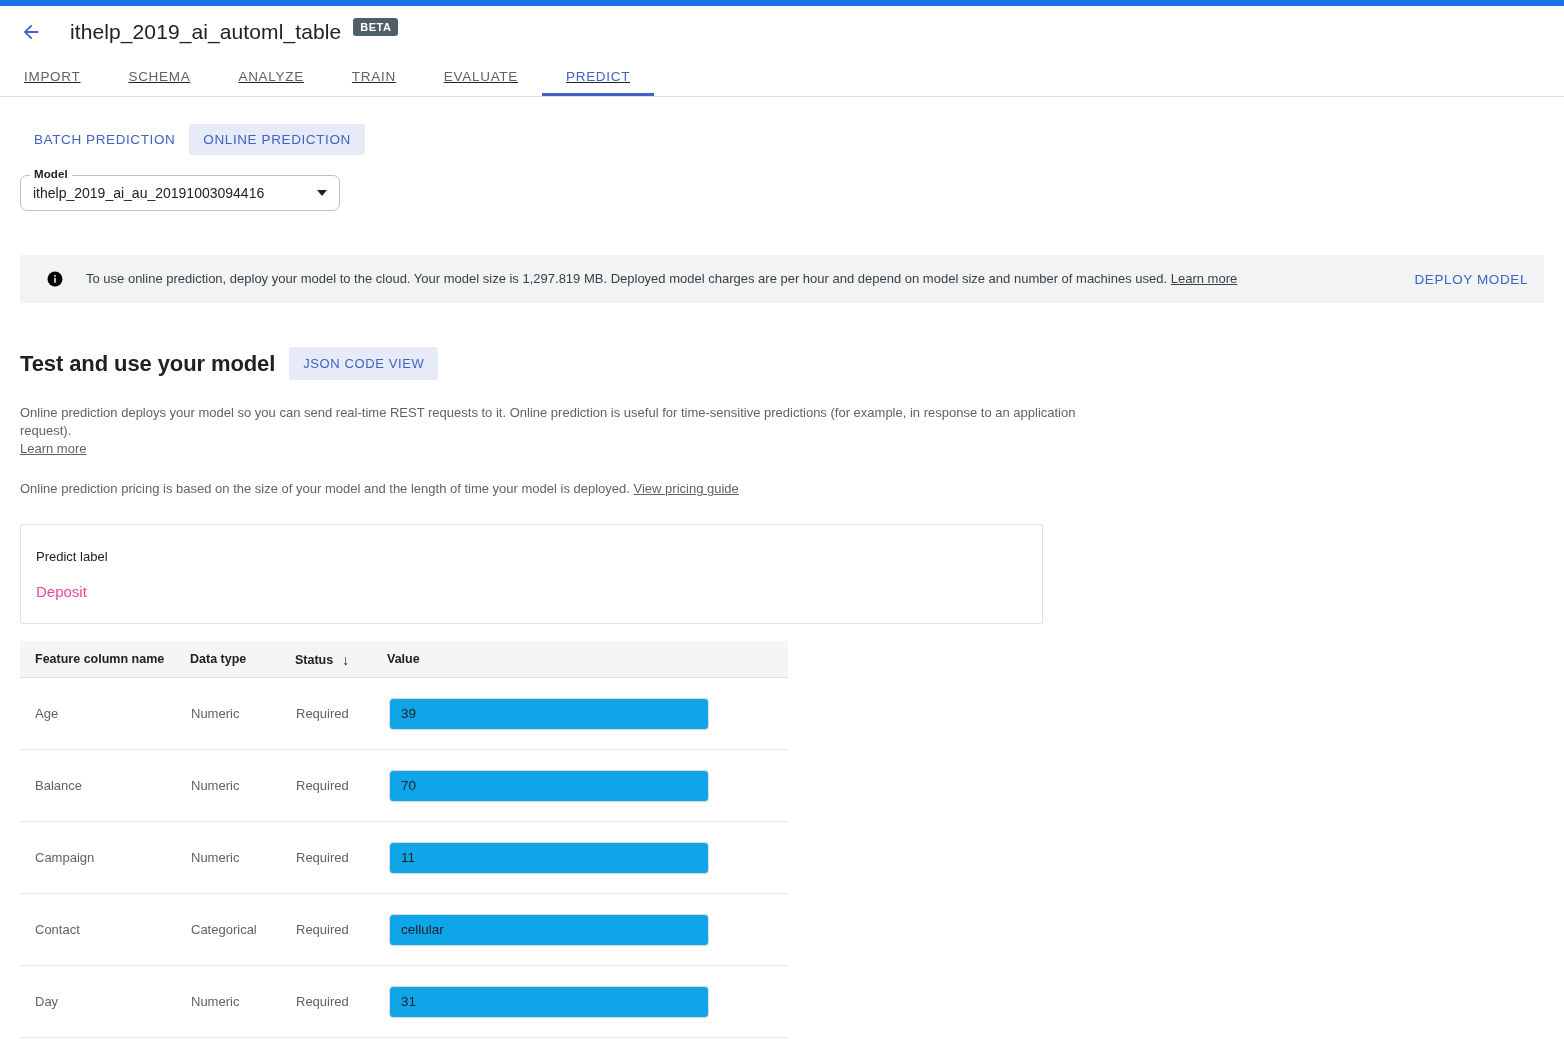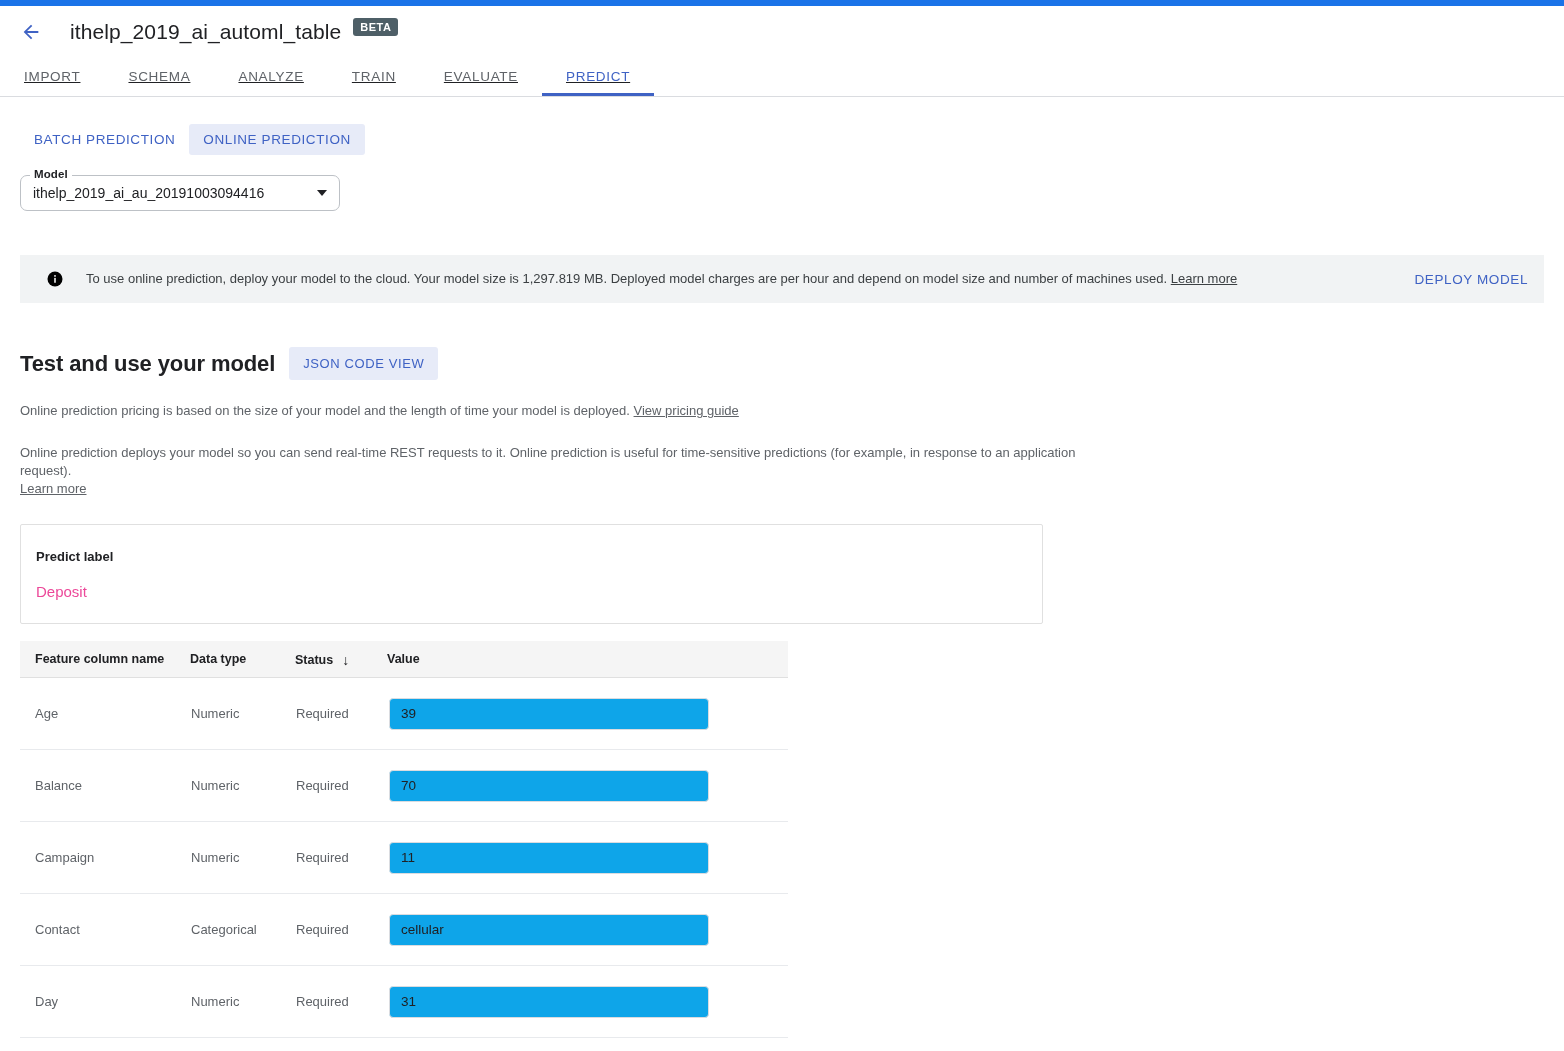--- a/index.html
+++ b/index.html
@@ -235,21 +235,21 @@
     padding: 24px 0 0 15px;
     flex: 0 0 510px;
   }
   .pc-col.second {
     border-left: 1px solid #e0e0e0;
     flex: 1 1 auto;
     padding-left: 17px;
   }
   .pc-label {
     font-size: 13px;
-    font-weight: 700;
+    font-weight: 400;
     color: #202124;
   }
   .pc-value {
     font-size: 15px;
     color: #ec4899;
     margin-top: 19px;
   }
 
   
   .feat-table {
@@ -354,28 +354,28 @@
       <span class="inline-link">Learn more</span>
     </span>
     <span class="banner-action">DEPLOY MODEL</span>
   </div>
 
   <div class="section-head">
     <span class="section-title">Test and use your model</span>
     <span class="section-btn">JSON CODE VIEW</span>
   </div>
 
+  <div class="para">
+    <span>Online prediction deploys your model so you can send real-time REST requests to it. Online prediction is useful for time-sensitive predictions (for example, in response to an application request).</span><br>
+    <span class="lnk">Learn more</span>
+  </div>
+
   <div class="para para2">
     <span>Online prediction pricing is based on the size of your model and the length of time your model is deployed.</span>
     <span class="lnk">View pricing guide</span>
-  </div>
-
-  <div class="para">
-    <span>Online prediction deploys your model so you can send real-time REST requests to it. Online prediction is useful for time-sensitive predictions (for example, in response to an application request).</span><br>
-    <span class="lnk">Learn more</span>
   </div>
 
   <div class="predict-card">
     <div class="pc-col">
       <div class="pc-label">Predict label</div>
       <div class="pc-value">Deposit</div>
     </div>
   </div>
 
   <table class="feat-table">

